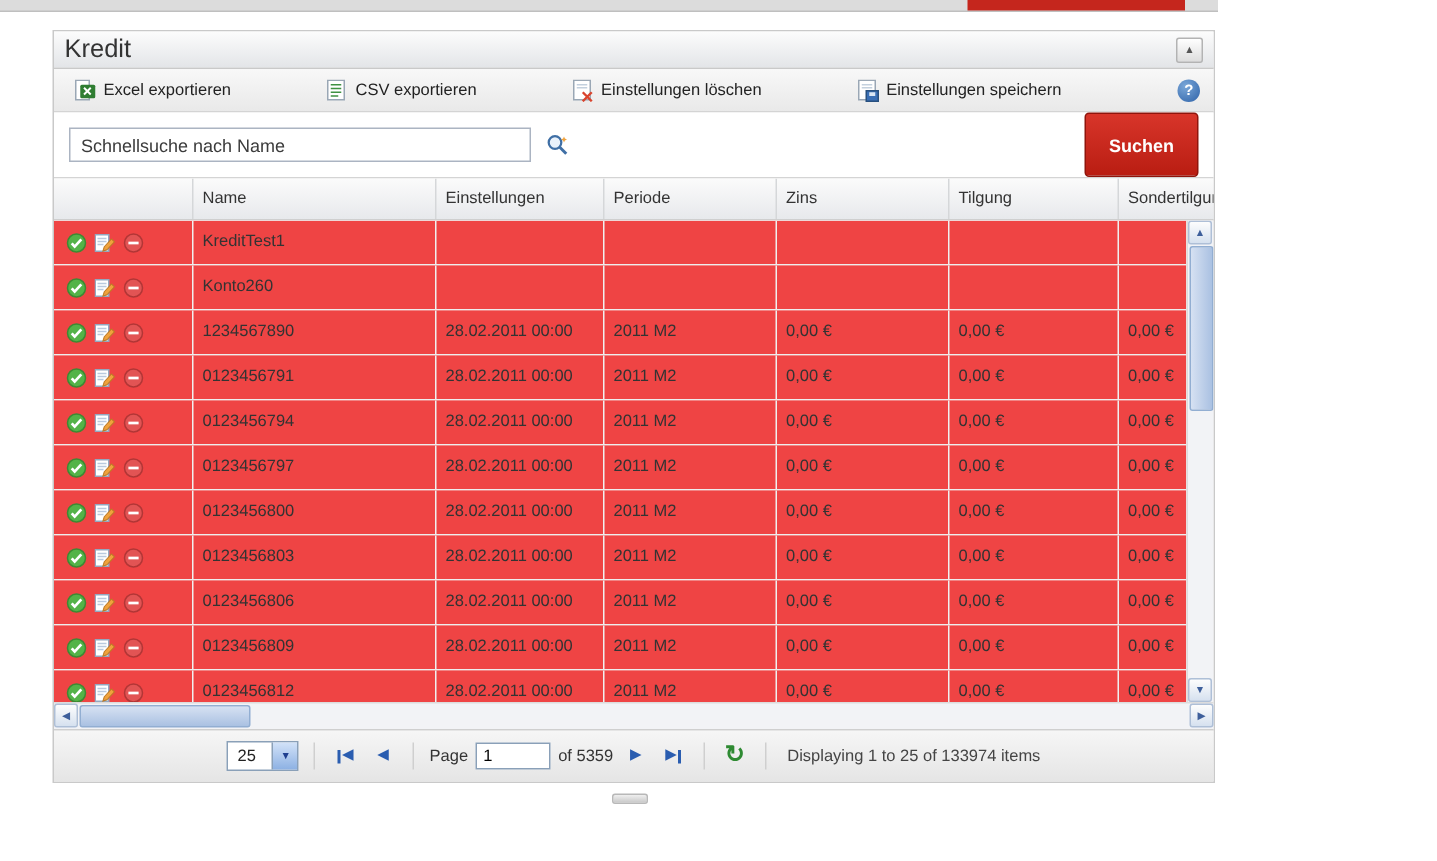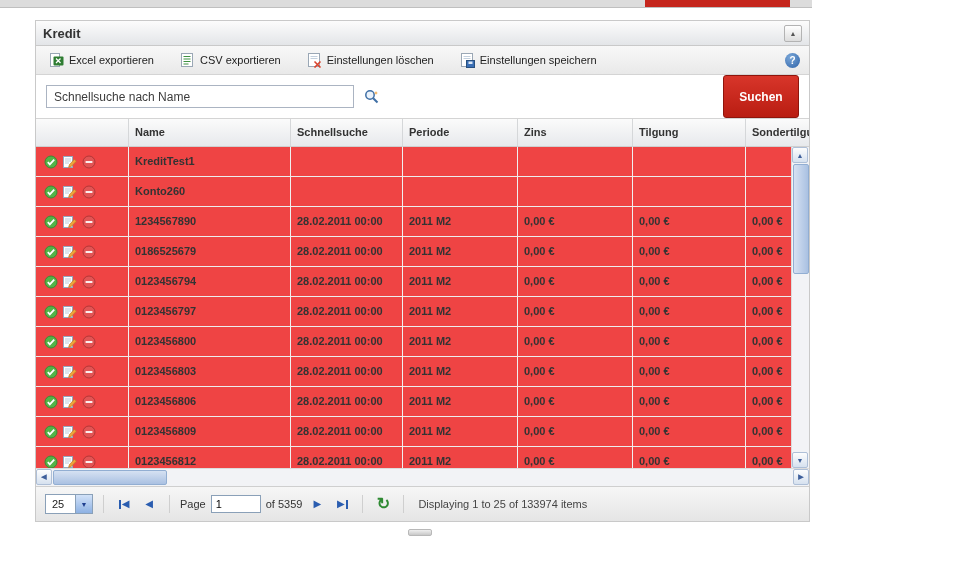--- a/index.html
+++ b/index.html
@@ -12,47 +12,47 @@
                background:#dcdcdc; border-bottom:1px solid #bfbfbf; }
   .top-red { position:absolute; left:645px; top:0; width:145px; height:7px; background:#c5261d; cursor:pointer; }
 
   
   .panel { position:absolute; left:35px; top:20px; width:775px; height:502px;
            border:1px solid #c9c9c9; background:#fff; box-sizing:border-box;
            display:flex; flex-direction:column; }
 
   .panel-header { flex:0 0 24px; background:linear-gradient(#fcfcfc,#e3e5e8);
                   border-bottom:1px solid #c9c9c9; display:flex; align-items:center; padding:0 7px; }
-  .panel-title { font-weight:bold; font-size:13px; color:#333; }
+  .panel-title { font-weight:normal; font-size:17px; color:#333; }
   .collapse-tool { margin-left:auto; width:16px; height:15px; border:1px solid #b3b3b3;
                    background:linear-gradient(#ffffff,#dddddd); border-radius:2px;
                    display:flex; align-items:center; justify-content:center;
                    font-size:7px; color:#555; cursor:pointer; }
 
   .toolbar { flex:0 0 28px; background:linear-gradient(#f8f8f8,#e9e9e9);
-             border-bottom:1px solid #d4d4d4; display:flex; align-items:center; padding:0 9px; }
+             border-bottom:1px solid #d4d4d4; display:flex; align-items:center; padding:0 9px;gap:37px; }
   .tbtn { display:flex; align-items:center; gap:5px; background:transparent; border:1px solid transparent;
           font:11px "Liberation Sans",sans-serif; color:#222; margin-right:18px; cursor:pointer; padding:2px 3px; }
   .ticon { display:flex; }
   .help { margin-left:auto; width:15px; height:15px; border-radius:50%;
           background:radial-gradient(circle at 35% 30%, #7aa7d8, #2e62a8);
           color:#fff; font-size:10px; font-weight:bold;
           display:flex; align-items:center; justify-content:center; cursor:pointer; }
 
   .search-row { flex:0 0 40px; background:#fff; border-bottom:1px solid #d4d4d4;
                 display:flex; align-items:center; padding:0 10px; }
   .search-input { width:308px; height:23px; border:1px solid #abb4c2; font:12px "Liberation Sans",sans-serif;
                   padding:0 7px; color:#701a75; box-sizing:border-box; }
   .search-input::placeholder { color:#3c3c3c; opacity:1; }
   .mag-btn { margin-left:9px; cursor:pointer; display:flex; }
   .suchen-btn { margin-left:auto; width:76px; height:43px;
                 background:linear-gradient(#d8352a,#b91d12); border:1px solid #8f150c;
                 color:#fff; font:bold 12px "Liberation Sans",sans-serif; border-radius:3px; cursor:pointer; }
 
-  .grid { flex:1; min-height:0; display:flex; flex-direction:column;font-weight:bold; }
+  .grid { flex:1; min-height:0; display:flex; flex-direction:column; }
   .grid-header { flex:0 0 27px; display:flex; background:linear-gradient(#fbfbfb,#e7e9ec);
                  border-bottom:1px solid #cfcfcf; overflow:hidden; }
   .hcell { box-sizing:border-box; border-right:1px solid #d5d7d9; padding:7px 0 0 6px;
            font-size:11px; color:#333; flex:none; white-space:nowrap; overflow:hidden; cursor:pointer; }
 
   .c-act  { width:93px; }
   .c-name { width:162px; }
   .c-date { width:112px; }
   .c-per  { width:115px; }
   .c-zins { width:115px; }
@@ -76,21 +76,21 @@
   .vthumb { position:absolute; left:1px; top:17px; width:14px; height:108px;
             background:linear-gradient(90deg,#d6e1f2,#aac1e2); border:1px solid #92aed2; border-radius:2px; cursor:grab; }
 
   .hscroll { flex:0 0 17px; background:#f2f3f6; border-top:1px solid #dcdcdc; position:relative; }
   .hscroll .left  { position:absolute; left:0; top:0; }
   .hscroll .right { position:absolute; right:0; top:0; }
   .hthumb { position:absolute; top:1px; left:17px; height:13px; width:112px;
             background:linear-gradient(#d6e1f2,#aac1e2); border:1px solid #92aed2; border-radius:2px; cursor:grab; }
 
   .paging { flex:0 0 34px; background:linear-gradient(#f6f6f6,#e5e5e5); border-top:1px solid #cfcfcf;
-            display:flex; align-items:center; padding:0 9px; gap:5px; font-size:11px; color:#333; }
+            display:flex; align-items:center; padding:0 9px; gap:5px; font-size:11px; color:#333;justify-content:center; }
   .pgsize { width:48px; height:20px; border:1px solid #8aa0b8; background:#fff;
             display:flex; align-items:stretch; box-sizing:border-box; cursor:pointer; }
   .pgsize .val { flex:1; padding:3px 0 0 6px; font-size:11px; color:#222; }
   .pgsize .dd { width:16px; background:linear-gradient(#d2e2f8,#8db1e3); border-left:1px solid #8aa0b8;
                 color:#1f3f8f; font-size:7px; display:flex; align-items:center; justify-content:center; }
   .psep { width:1px; height:18px; background:#cfcfcf; margin:0 5px; flex:none; }
   .nav { background:transparent; border:1px solid transparent; display:flex; align-items:center; justify-content:center;
          gap:1px; width:20px; height:20px; cursor:pointer; padding:0; border-radius:2px; }
   .nav .bar { width:2px; height:9px; background:#2a5db0; }
   .nav .tri { font-size:10px; color:#2a5db0; line-height:1; }
@@ -182,21 +182,21 @@
           </svg>
       </span>
       <button class="suchen-btn">Suchen</button>
     </div>
 
     <div class="grid">
 
       <div class="grid-header">
         <div class="hcell c-act"></div>
         <div class="hcell c-name">Name</div>
-        <div class="hcell c-date">Schnellsuche</div>
+        <div class="hcell c-date">Einstellungen</div>
         <div class="hcell c-per">Periode</div>
         <div class="hcell c-zins">Zins</div>
         <div class="hcell c-tilg">Tilgung</div>
         <div class="hcell c-sond">Sondertilgung</div>
       </div>
 
       <div class="grid-viewport">
         <div class="grid-body" id="grid-body">
             <div class="grid-row">
               <div class="cell c-act">
@@ -308,21 +308,21 @@
                     <path d="M6.5 9.5L11.3 4.3l2 1.9-5 5.3-2.7.9z" fill="#f0a23c" stroke="#bd7a25" stroke-width="0.7"></path>
                   </svg>
                 </span>
                 <span class="aicon">
                   <svg width="14" height="14" viewBox="0 0 14 14">
                     <circle cx="7" cy="7" r="6" fill="#e25454" stroke="#b23636"></circle>
                     <rect x="3.6" y="6.1" width="6.8" height="1.8" fill="#fff"></rect>
                   </svg>
                 </span>
               </div>
-              <div class="cell c-name">0186525679</div>
+              <div class="cell c-name">0123456791</div>
               <div class="cell c-date">28.02.2011 00:00</div>
               <div class="cell c-per">2011 M2</div>
               <div class="cell c-zins">0,00 €</div>
               <div class="cell c-tilg">0,00 €</div>
               <div class="cell c-sond">0,00 €</div>
             </div>
             <div class="grid-row">
               <div class="cell c-act">
                 <span class="aicon">
                   <svg width="14" height="14" viewBox="0 0 14 14">

